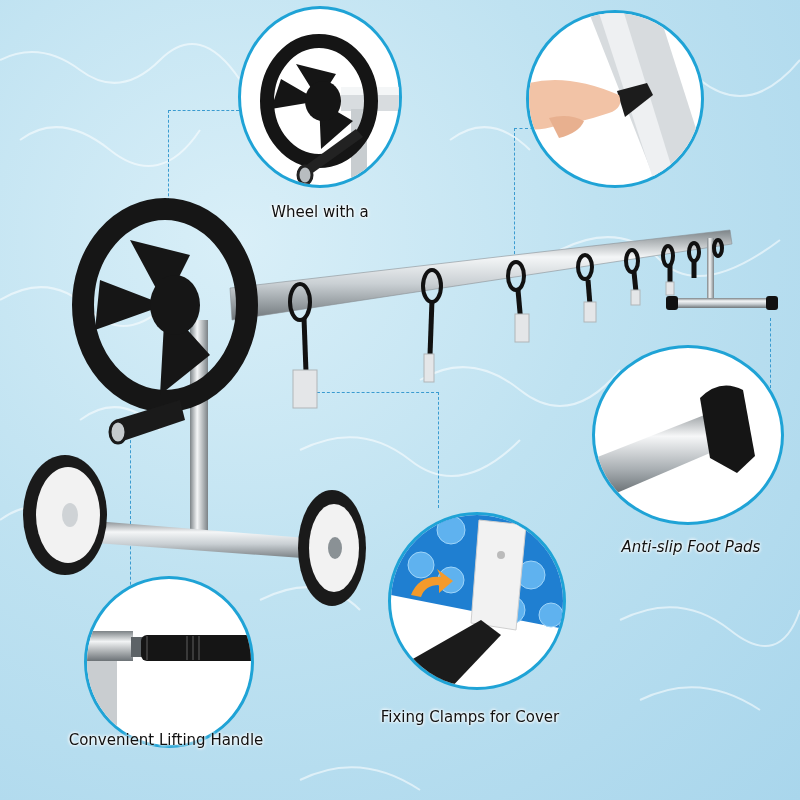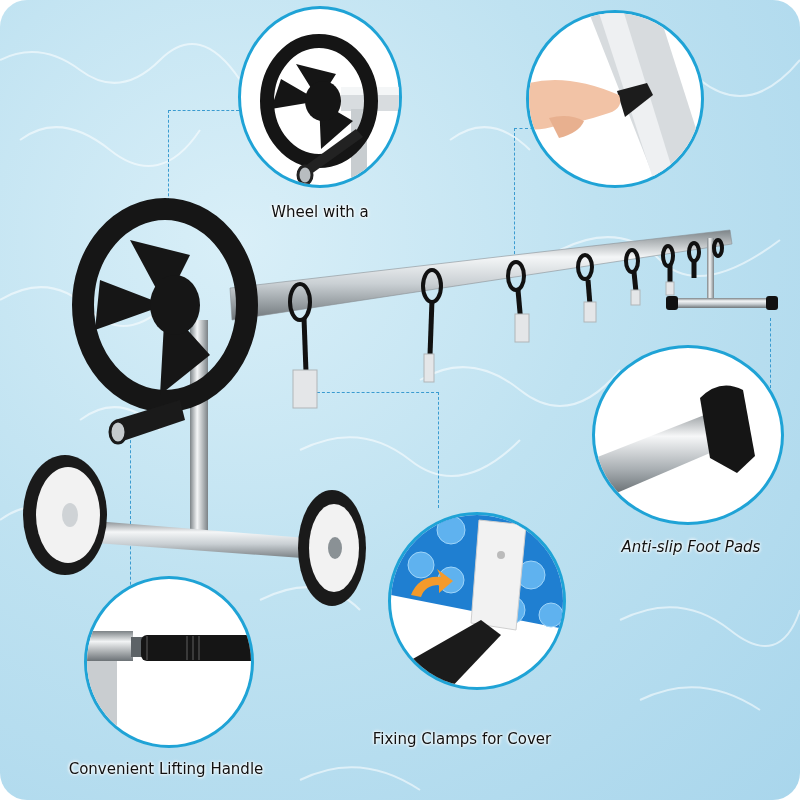--- a/index.html
+++ b/index.html
@@ -1,19 +1,19 @@
 <!DOCTYPE html>
 <html><head>
 <meta charset="utf-8">
 <style>
   html, body { margin: 0; padding: 0; }
   body { width: 800px; height: 800px; overflow: hidden; position: relative;
          font-family: "DejaVu Sans", sans-serif; }
   .canvas { position: absolute; inset: 0; width: 800px; height: 800px;
-            background: radial-gradient(ellipse at 30% 30%, #d9eff8 0%, #bfe2f1 45%, #a9d6ec 100%); overflow: hidden; border-radius: 27px; }
+            background: radial-gradient(ellipse at 30% 30%, #d9eff8 0%, #bfe2f1 45%, #a9d6ec 100%); overflow: hidden; }
   .caustics { position: absolute; inset: 0; width: 800px; height: 800px; }
   .callout { position: absolute; border-radius: 50%; background: #ffffff;
              border: 3px solid #1fa3d6; overflow: hidden; box-sizing: border-box; }
   .label { position: absolute; color: #111; font-size: 15px; text-align: center; line-height: 22px;
            text-shadow: 0 0 3px #fff, 0 0 3px #fff, 0 0 4px #fff; }
   .dash { position: absolute; border-color: #3a9bd0; border-style: dashed; border-width: 0; }
   svg { display: block; }
 </style>
 </head>
 <body>
@@ -168,21 +168,21 @@
         <circle cx="120" cy="95" r="14"></circle>
           <circle cx="160" cy="100" r="12"></circle>
         <circle cx="60" cy="65" r="13"></circle>
       </g>
       <polygon points="88,5 135,10 125,115 80,108" fill="#f2f2f2" stroke="#cfcfcf"></polygon>
       <circle cx="110" cy="40" r="4" fill="#bbb"></circle>
       <polygon points="20,145 90,105 110,120 55,178 20,178" fill="#1b1b1b"></polygon>
       <path d="M20 80 Q28 60 50 62 L46 54 L62 66 L48 78 L48 70 Q34 70 30 82 Z" fill="#f39a2b"></path>
     </svg>
   </div>
-  <div class="label" style="left:356px; top:706px; width:212px;margin-top:22px;">Fixing Clamps for Cover</div>
+  <div class="label" style="left:364px; top:706px; width:212px;">Fixing Clamps for Cover</div>
 
   <div class="callout" style="left:84px; top:576px; width:170px; height:172px;">
     <svg width="170" height="172" viewBox="0 0 170 172">
       <defs>
         <linearGradient id="hm" x1="0" y1="0" x2="0" y2="1">
           <stop offset="0" stop-color="#7c8286"></stop>
           <stop offset="0.35" stop-color="#f1f3f4"></stop>
           <stop offset="1" stop-color="#6c7276"></stop>
         </linearGradient>
       </defs>
@@ -191,15 +191,15 @@
       <rect x="44" y="58" width="12" height="20" fill="#5d6367"></rect>
       <rect x="54" y="56" width="116" height="26" rx="6" fill="#151515"></rect>
       <g stroke="#3a3a3a" stroke-width="2">
         <line x1="60" y1="57" x2="60" y2="81"></line>
         <line x1="100" y1="57" x2="100" y2="81"></line>
         <line x1="106" y1="57" x2="106" y2="81"></line>
         <line x1="112" y1="57" x2="112" y2="81"></line>
       </g>
     </svg>
   </div>
-  <div class="label" style="left:56px; top:758px; width:220px;">Convenient Lifting Handle</div>
+  <div class="label" style="left:56px; top:729px; width:220px;">Convenient Lifting Handle</div>
 
 </div>
 
 </body></html>

